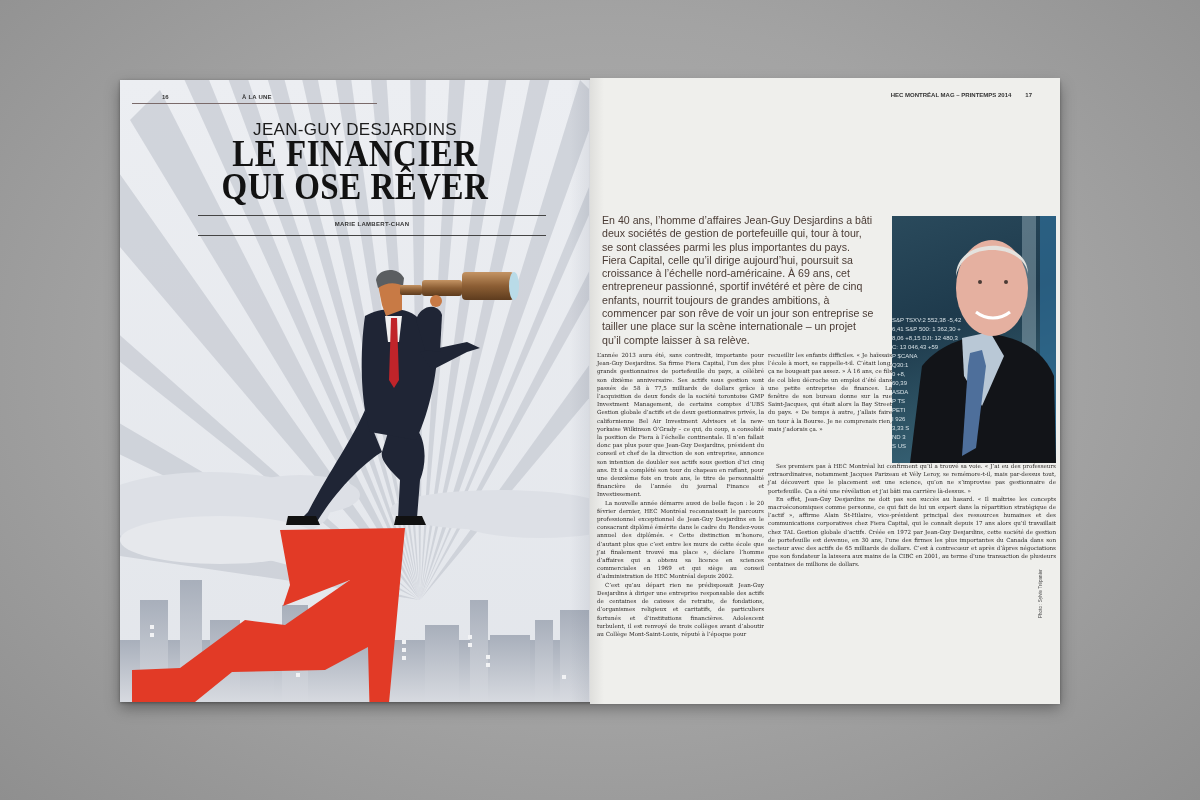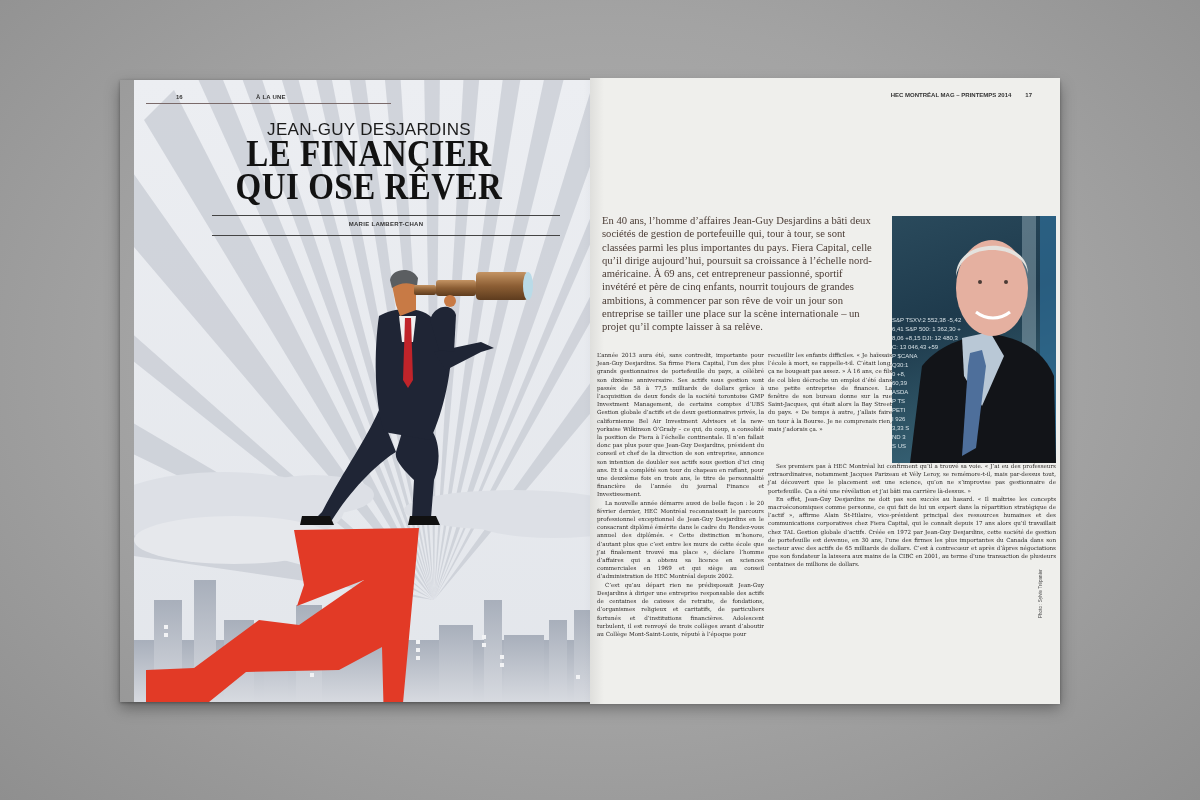--- a/index.html
+++ b/index.html
@@ -9,21 +9,21 @@
     background: radial-gradient(ellipse at 50% 45%, #b3b3b3 0%, #a3a3a3 55%, #8f8f8f 100%);
     position: relative;
     font-family: "DejaVu Serif", serif;
   }
   .spread {
     position: absolute; left: 120px; top: 80px; width: 940px; height: 622px;
     box-shadow: 0 6px 14px rgba(0,0,0,0.35), 0 1px 3px rgba(0,0,0,0.3);
   }
   .page { position: absolute; top: 0; height: 622px; overflow: hidden; }
   .page-left {
-    left: 14px; width: 470px;
+    left: 0; width: 470px;
     background: #fdba74;
     border-right: 1px solid #d7d9de;
   }
   .page-right {
     left: 470px; width: 470px;
     background: #efefec;
     top: -2px; height: 626px;
   }
   .gutter-shadow {
     position: absolute; left: 450px; top: 0; width: 20px; height: 622px;
@@ -72,21 +72,21 @@
 
   
   .folio-right {
     position: absolute; top: 14px; right: 28px; font-family: "Liberation Sans", sans-serif;
     font-size: 6px; font-weight: bold; color: #333;
   }
   .folio-right span { margin-left: 14px; }
 
   .chapo {
     position: absolute; left: 12px; top: 136px; width: 272px;
-    font-family: Liberation Serif, serif; font-size: 10.6px; line-height: 13.3px;
+    font-family: Liberation Sans, sans-serif; font-size: 10.6px; line-height: 13.3px;
     color: #4a3b34;
   }
   .col {
     position: absolute; font-family: "DejaVu Serif", serif; font-size: 5.6px;
     line-height: 8.2px; color: #2a2624; text-align: justify;
   }
   .col p { text-indent: 0; }
   .col p + p { text-indent: 8px; }
   .col-a { left: 7px; top: 273px; width: 167px; }
   .col-b { left: 178px; top: 273px; width: 124px; }

